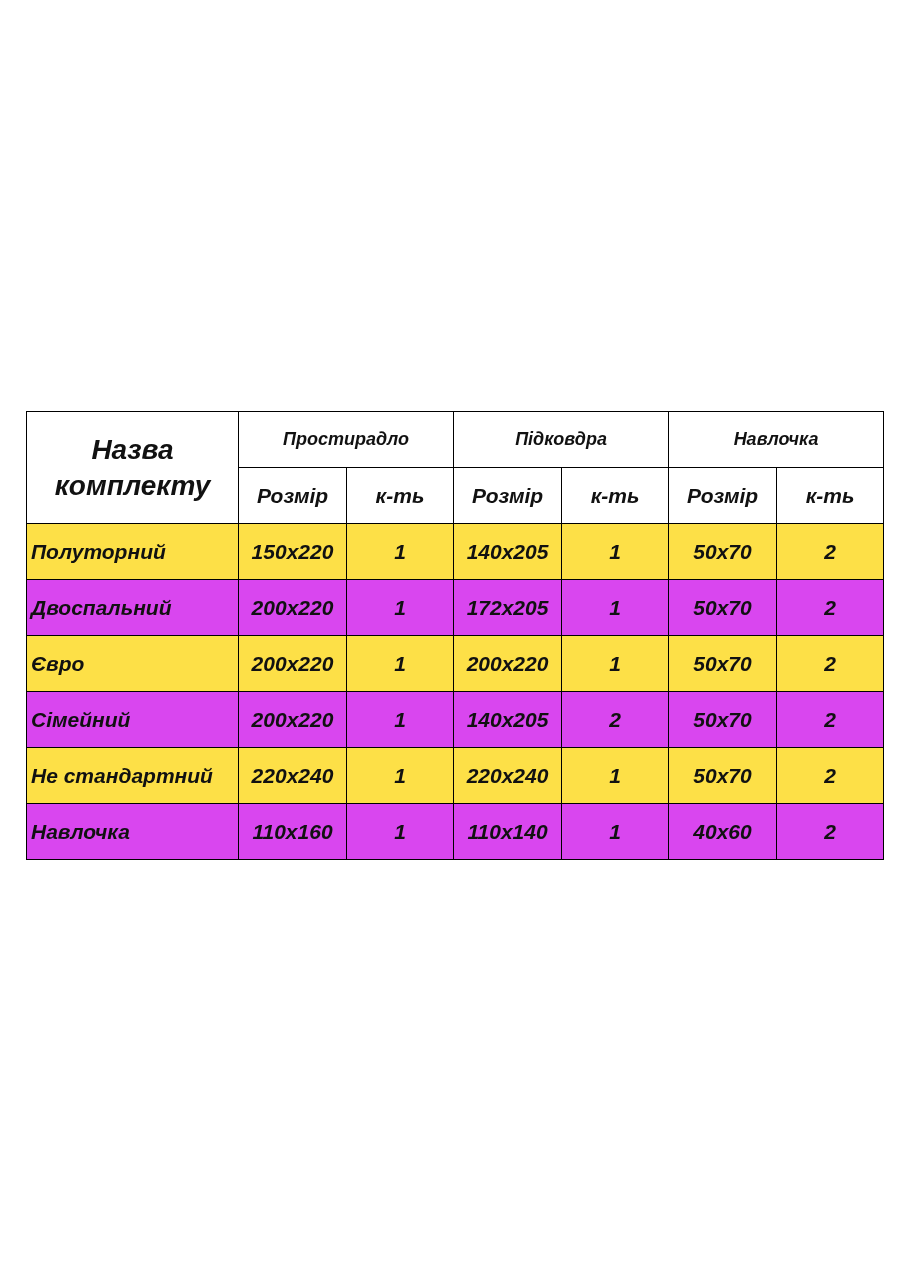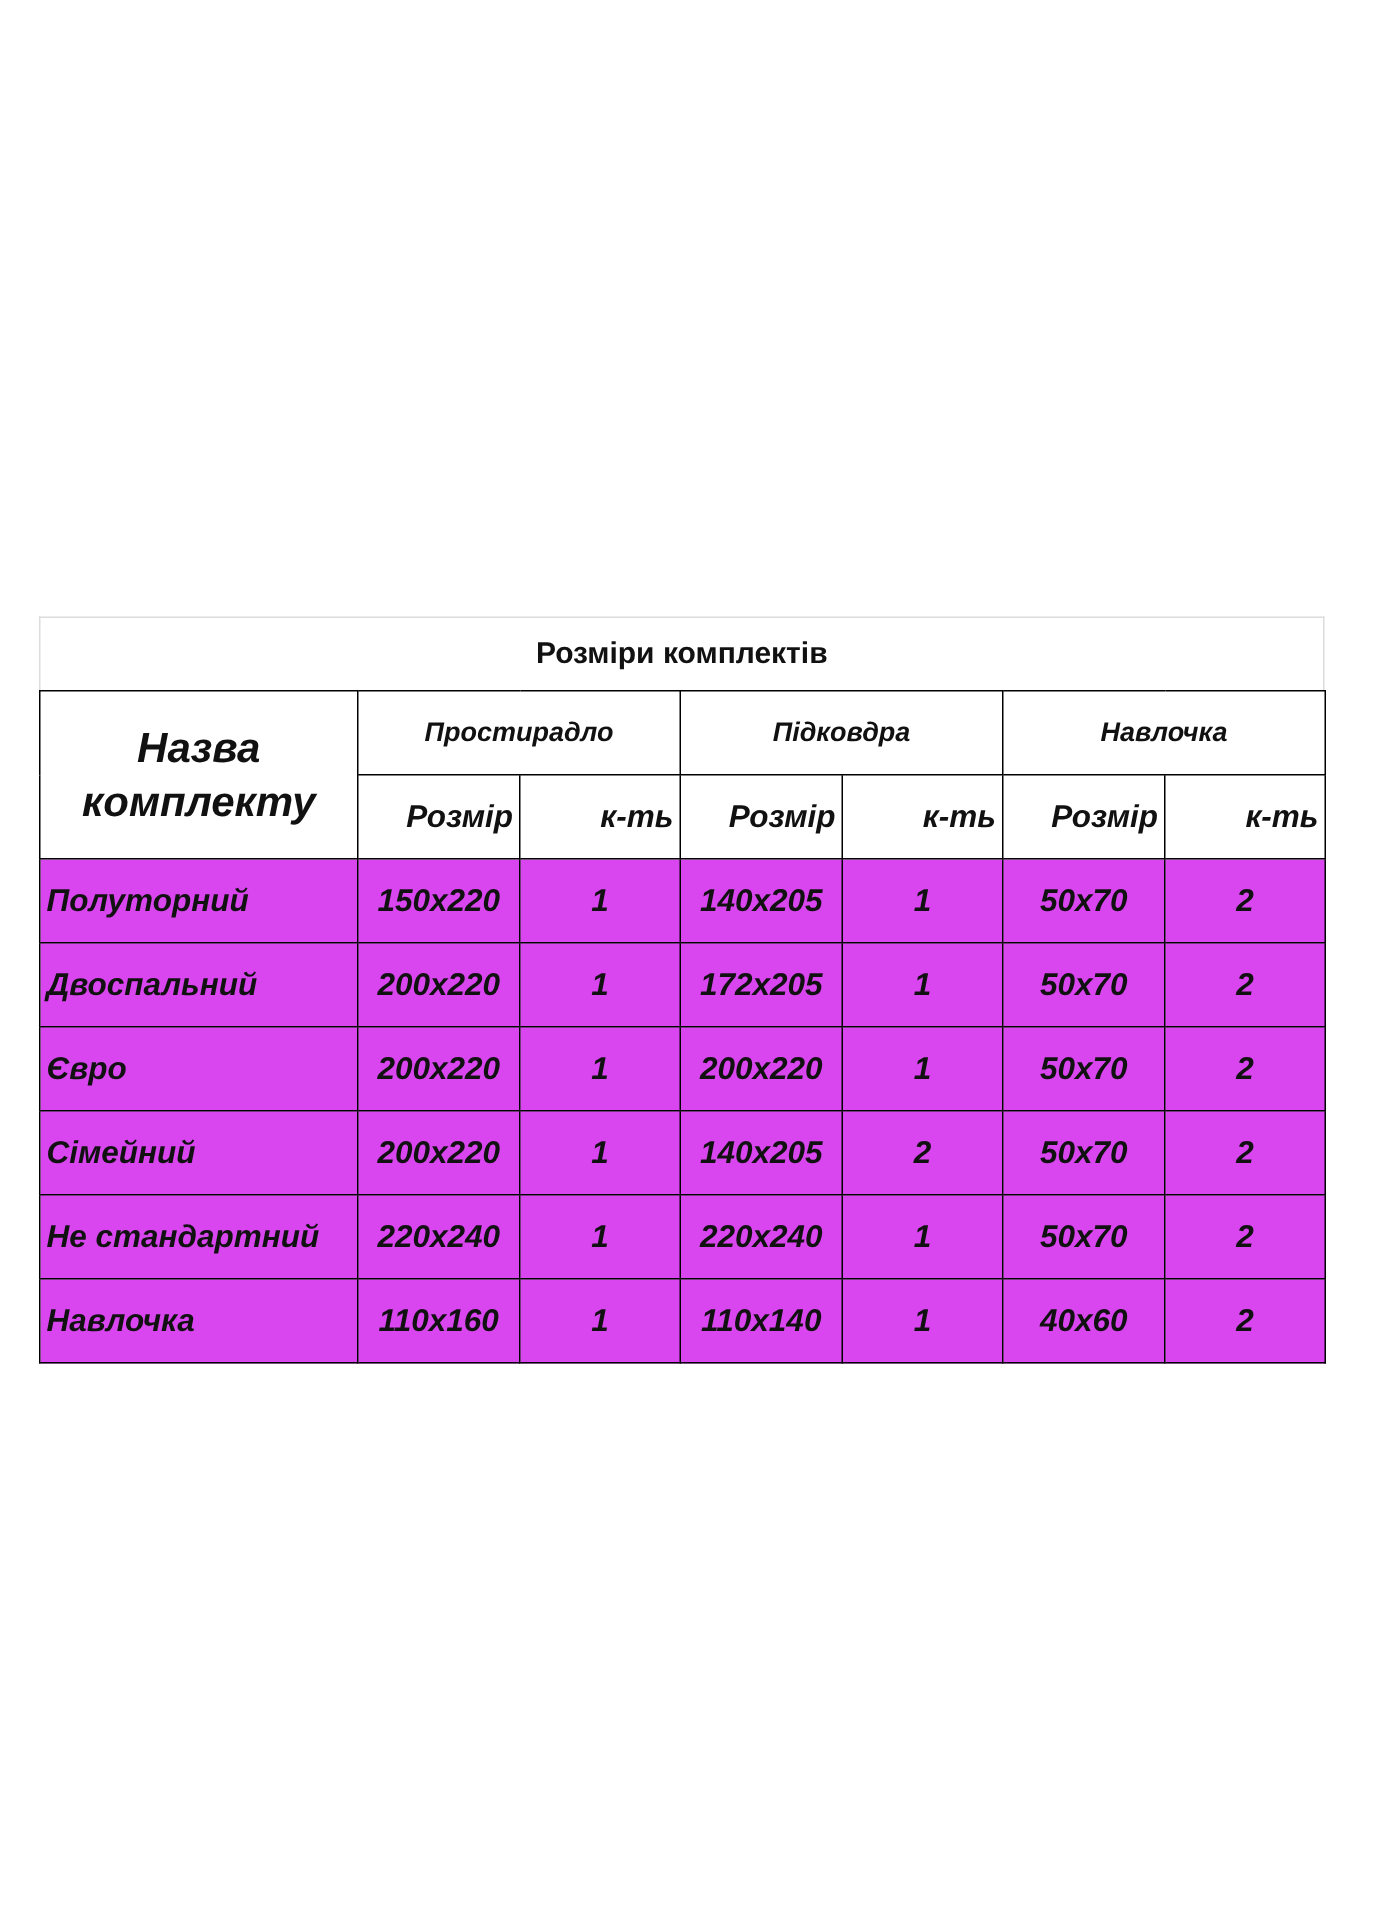--- a/index.html
+++ b/index.html
@@ -47,45 +47,43 @@
       font-style: italic;
     }
     table.sizes th.group {
       height: 47px;
       font-size: 18px;
       margin-left: 11px;
     }
     table.sizes th.sub {
       height: 47px;
       font-size: 21px;
-      text-align: right;
     }
     table.sizes th.name-head {
       font-size: 28px;
       line-height: 36px;
     }
     table.sizes td {
       height: 47px;
       font-size: 21px;
     }
     table.sizes td.name {
       text-align: left;
       padding-left: 4px;
     }
-    table.sizes tr.odd td { background: #d946ef; margin-top: 32px; }
+    table.sizes tr.odd td { background: #fde047; margin-top: 32px; }
     table.sizes tr.even td { background: #d946ef; }
     col.c-name { width: 212px; }
     col.c-size { width: 108px; }
     col.c-qty { width: 107px; }
   </style>
 </head>
 <body>
 
 <div class="sizes-wrap">
-  <div class="title-box">Розміри комплектів</div>
   <table class="sizes">
     <colgroup>
       <col class="c-name">
         <col class="c-size">
         <col class="c-qty">
         <col class="c-size">
         <col class="c-qty">
         <col class="c-size">
         <col class="c-qty">
     </colgroup>

